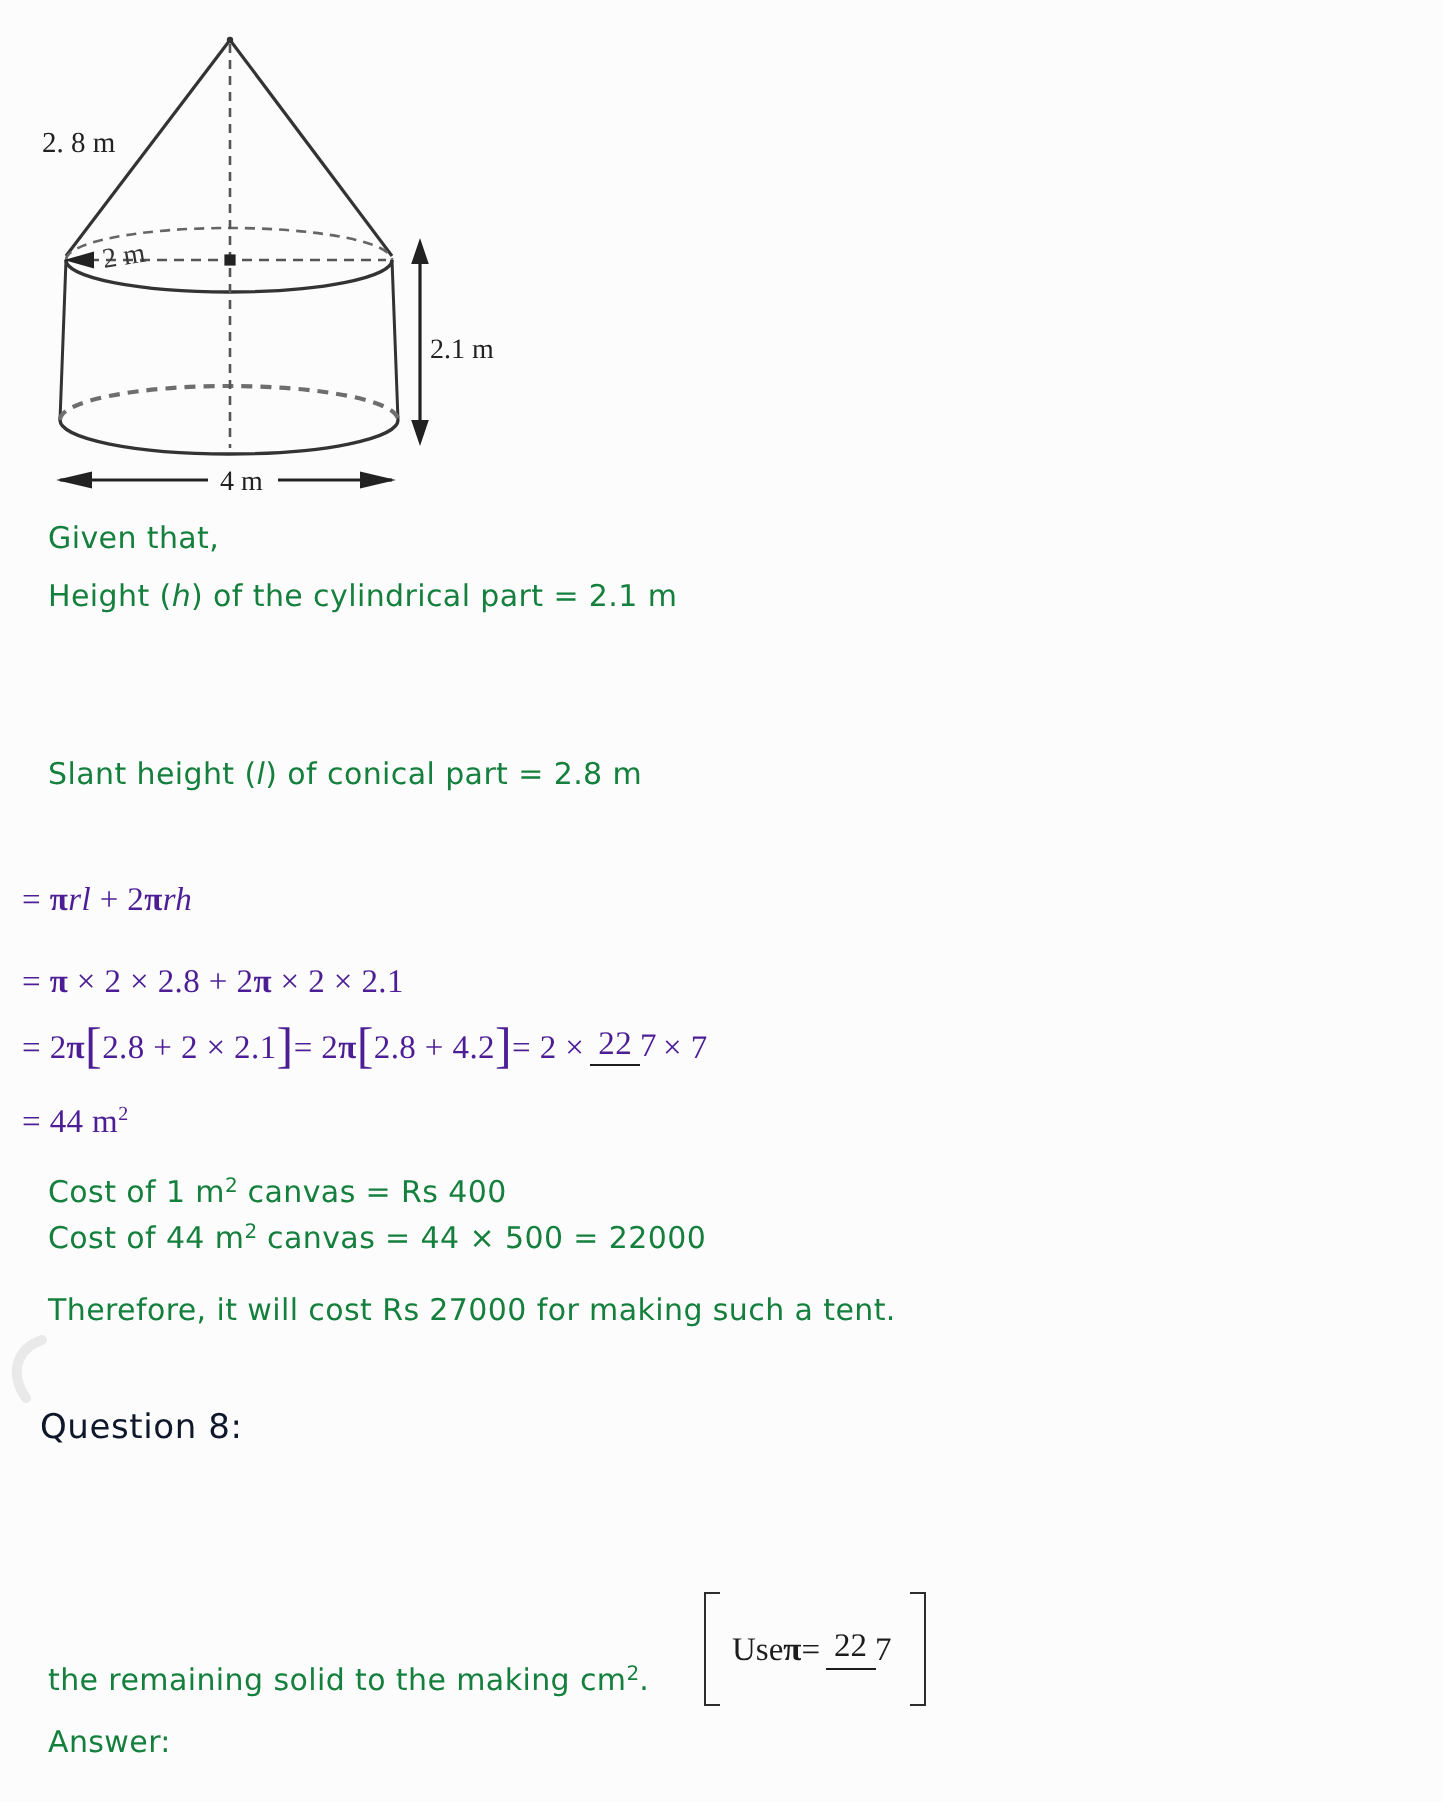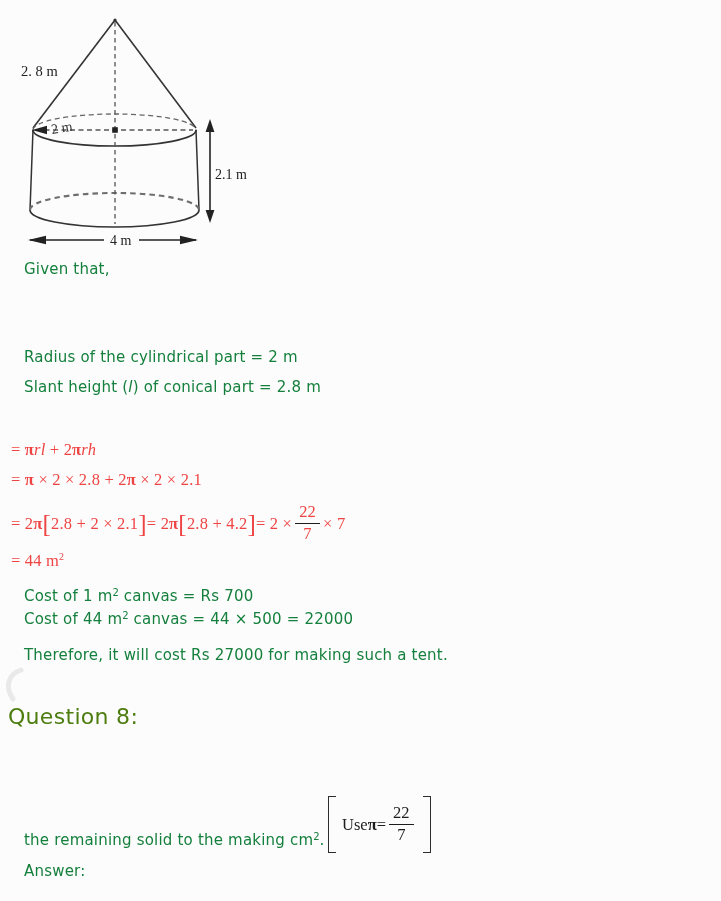--- a/index.html
+++ b/index.html
@@ -16,41 +16,41 @@
     position:absolute;left:8px;white-space:nowrap;
     font-family:"DejaVu Sans","Liberation Sans",sans-serif;
     font-size:15px;line-height:19px;color:#15803d;letter-spacing:0.2px;margin-left:16px;
   }
   .line .ivar{font-style:italic;}
   .line sup, .sup{font-size:10px;line-height:0;vertical-align:5px;letter-spacing:0;}
   
   .eq{
     position:absolute;left:11px;white-space:nowrap;
     font-family:"Liberation Serif","DejaVu Serif",serif;
-    font-size:16.5px;line-height:21px;color:#ef4444;letter-spacing:0.2px;
+    font-size:16.5px;line-height:21px;color:#4c1d95;letter-spacing:0.2px;
   }
   .eq .pi{font-weight:700;}
   .eq .var{font-style:italic;}
   .eq .brkt{font-size:25px;line-height:1;vertical-align:-4px;font-weight:400;}
   .eq sup{font-size:10px;line-height:0;vertical-align:6px;}
   .eqrow{display:flex;align-items:center;}
   .frac{
-    display:inline-flex;flex-direction:column;align-items:center;
+    display:inline-flex;flex-direction:row;align-items:center;
     vertical-align:middle;margin:0 3px;line-height:1.15;
   }
   .frac .num{padding:0 4px 1px;border-bottom:1.4px solid #1d1d1d;}
   .frac .den{padding-top:1px;}
   
   .qheading{
-    position:absolute;left:8px;white-space:nowrap;
-    font-size:22px;color:#4d7c0f;letter-spacing:0.3px;
+    position:absolute;left:20px;white-space:nowrap;
+    font-size:17px;color:#0f172a;letter-spacing:0.3px;
   }
   
   .usebox{
-    position:absolute;left:328px;top:796px;height:57px;
+    position:absolute;left:352px;top:796px;height:57px;
     display:flex;align-items:stretch;
     font-family:"Liberation Serif","DejaVu Serif",serif;
     font-size:16.5px;color:#1d1d1d;
   }
   .usebox .b-l{width:7px;border-left:1.6px solid #2d2d2d;border-top:1.6px solid #2d2d2d;border-bottom:1.6px solid #2d2d2d;}
   .usebox .b-r{width:7px;border-right:1.6px solid #2d2d2d;border-top:1.6px solid #2d2d2d;border-bottom:1.6px solid #2d2d2d;}
   .usebox .b-mid{display:flex;align-items:center;padding:0 6px;}
   .usebox .pi{font-weight:700;}
   
   .diagram{position:absolute;left:0;top:0;}
@@ -100,30 +100,30 @@
     <g>
       <line x1="30" y1="240" x2="104" y2="240" stroke="#222" stroke-width="1.4"></line>
       <line x1="139" y1="240" x2="196" y2="240" stroke="#222" stroke-width="1.4"></line>
       <polygon points="28,240 46,235.8 46,244.2" fill="#222"></polygon>
       <polygon points="198,240 180,235.8 180,244.2" fill="#222"></polygon>
     </g>
   </svg>
 
   <div class="line" style="top:260px">Given that,</div>
 
+  <div class="line" style="top:289px"><span>Height (</span><span class="ivar">h</span><span>) of the cylindrical part = 2.1 m</span></div>
 
 
-  <div class="line" style="top:348px">Radius of the cylindrical part = 2 m</div>
 
   <div class="line" style="top:378px"><span>Slant height (</span><span class="ivar">l</span><span>) of conical part = 2.8 m</span></div>
 
 
   <div class="eq" style="top:439px"><span>= </span><span class="pi">π</span><span class="var">rl</span><span> + 2</span><span class="pi">π</span><span class="var">rh</span></div>
 
-  <div class="eq" style="top:469px"><span>= </span><span class="pi">π</span><span> × 2 × 2.8 + 2</span><span class="pi">π</span><span> × 2 × 2.1</span></div>
+  <div class="eq" style="top:480px"><span>= </span><span class="pi">π</span><span> × 2 × 2.8 + 2</span><span class="pi">π</span><span> × 2 × 2.1</span></div>
 
   <div class="eq eqrow" style="top:498px;height:50px">
     <span>= 2</span>
       <span class="pi">π</span>
       <span class="brkt">[</span>
       <span>2.8 + 2 × 2.1</span>
       <span class="brkt">]</span>
       <span> = 2</span>
       <span class="pi">π</span>
       <span class="brkt">[</span>
@@ -132,21 +132,21 @@
       <span> = 2 × </span>
       <span class="frac">
         <span class="num">22</span>
         <span class="den">7</span>
       </span>
       <span> × 7</span>
   </div>
 
   <div class="eq" style="top:550px"><span>= 44 m</span><sup>2</sup></div>
 
-  <div class="line" style="top:587px"><span>Cost of 1 m</span><sup>2</sup><span> canvas = Rs 700</span></div>
+  <div class="line" style="top:587px"><span>Cost of 1 m</span><sup>2</sup><span> canvas = Rs 400</span></div>
 
   <div class="line" style="top:610px"><span>Cost of 44 m</span><sup>2</sup><span> canvas = 44 × 500 = 22000</span></div>
 
   <div class="line" style="top:646px">Therefore, it will cost Rs 27000 for making such a tent.</div>
 
   <svg class="wmark" width="40" height="50" viewBox="0 0 40 50">
     <path d="M 21 10 C 9 14, 4 26, 13 39" fill="none" stroke="#e9e9e9" stroke-width="5" stroke-linecap="round"></path>
   </svg>
 
   <div class="qheading" style="top:704px">Question 8:</div>

